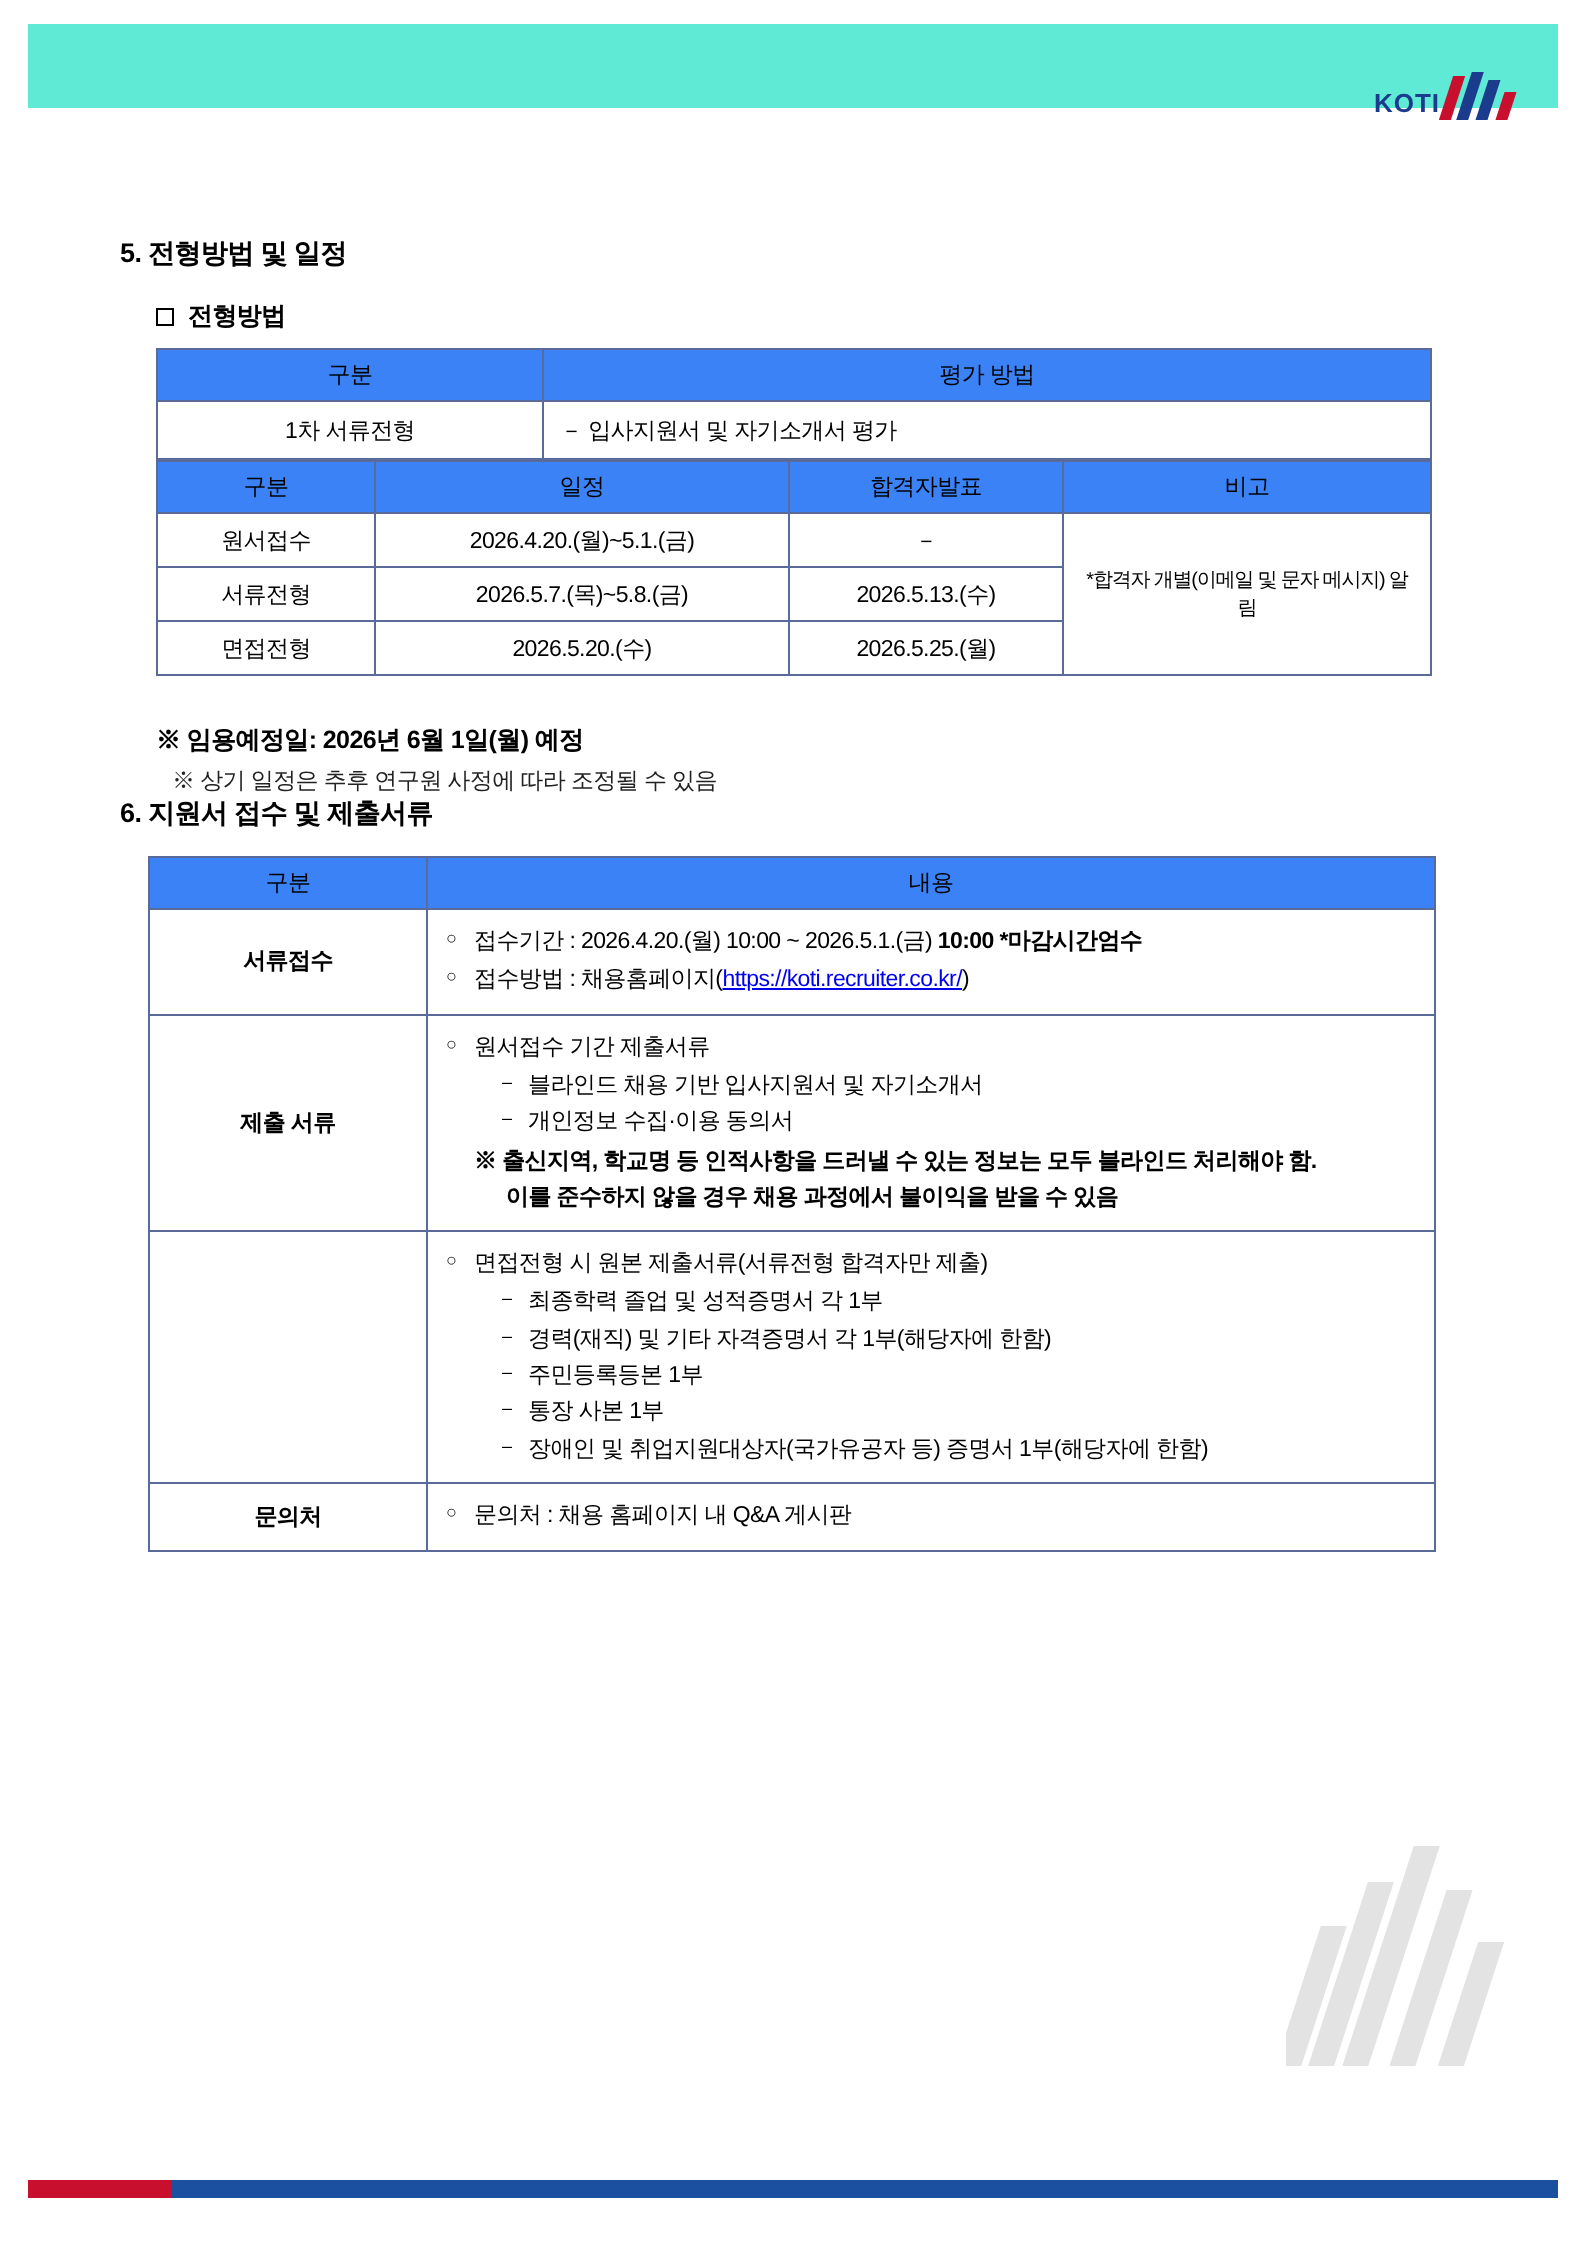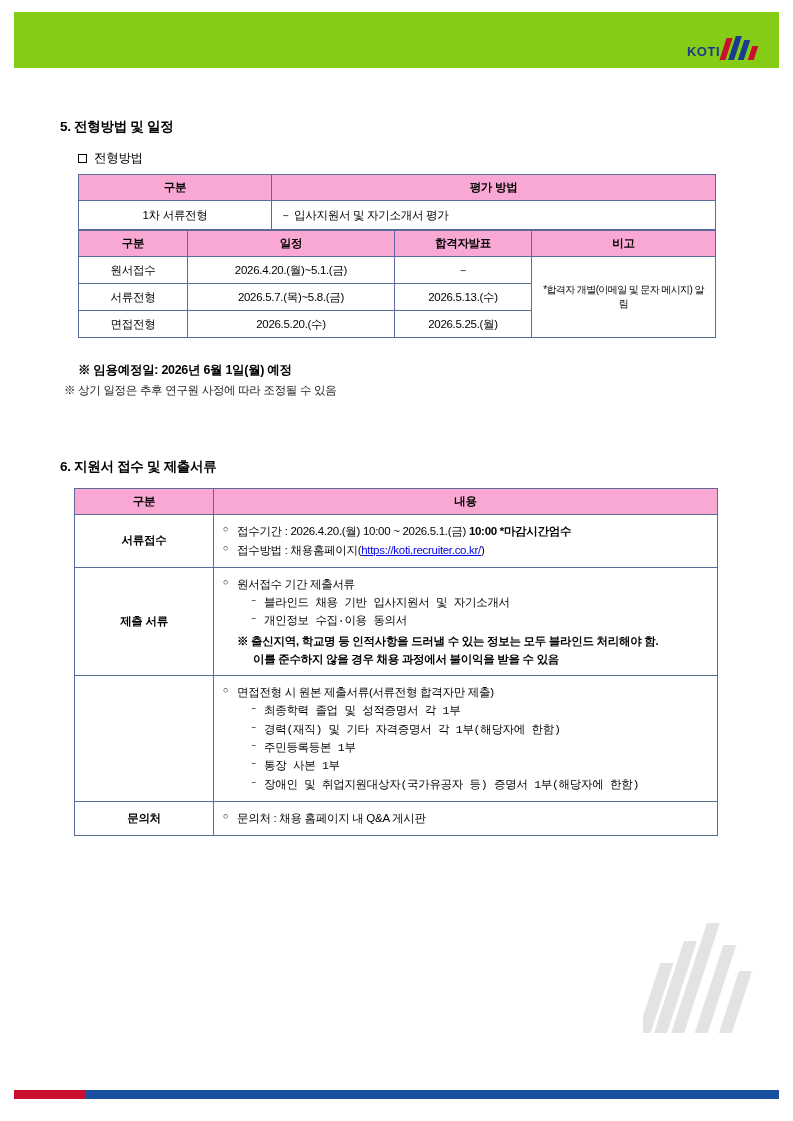--- a/index.html
+++ b/index.html
@@ -15,22 +15,22 @@
     position: relative;
     overflow: hidden;
   }
 
   
   .header-band {
     position: absolute;
     top: 12px;
     left: 14px;
     width: 765px;
-    height: 56px;
-    background: #84cc16;
+    height: 42px;
+    background: #5eead4;
   }
   .logo {
     position: absolute;
     right: 22px;
     top: 24px;
     display: flex;
     align-items: flex-end;
     gap: 3px;
   }
   .logo-text {
@@ -68,21 +68,21 @@
   }
 
   h2.section {
     font-size: 13.5px;
     font-weight: bold;
     margin: 0 0 14px 0;
     letter-spacing: -0.3px;
   }
   .subhead {
     font-size: 12.5px;
-    font-weight: normal;
+    font-weight: bold;
     margin: 0 0 7px 18px;
     letter-spacing: -0.3px;
     display: flex;
     align-items: center;
     gap: 7px;
   }
   .sq {
     display: inline-block;
     width: 9px;
     height: 9px;
@@ -94,22 +94,22 @@
     border-collapse: collapse;
     font-size: 11.5px;
     letter-spacing: -0.3px;
   }
   table td, table th {
     border: 1px solid #5a6b9a;
     padding: 5px 8px;
     vertical-align: middle;
   }
   th {
-    background: #f9a8d4;
-    font-weight: bold;
+    background: #3b82f6;
+    font-weight: normal;
     text-align: center;
   }
   .c { text-align: center; margin-left: 16px; }
   .l { text-align: left; }
 
   
   .t1 { width: 638px; margin: 0 0 0 18px; }
   .t1 td { height: 18px; }
 
   
@@ -118,27 +118,27 @@
   .small { font-size: 10px; letter-spacing: -0.6px; }
 
   .note-strong {
     font-size: 12.5px;
     font-weight: bold;
     margin: 24px 0 4px 18px;
     letter-spacing: -0.3px;
   }
   .note {
     font-size: 11.5px;
-    margin: 0 0 0 4px;
+    margin: 0 0 0 26px;
     letter-spacing: -0.3px;
     color: #222;
   }
 
   
-  .sec6 { margin-top: 60px; }
+  .sec6 { }
   .t3 { width: 644px; margin: 12px 0 0 14px; }
   .t3 td { padding: 7px 9px; }
   .t3 .lbl { text-align: center; font-weight: bold; width: 120px; }
   ul.plain {
     margin: 0;
     padding: 0;
     list-style: none;
   }
   ul.plain li {
     position: relative;
@@ -149,21 +149,20 @@
     content: "\25CB";
     position: absolute;
     left: 0;
     top: 0;
     font-size: 9px;
   }
   ul.dash {
     margin: 0;
     padding: 0 0 0 14px;
     list-style: none;
-    font-family: Liberation Mono, monospace;
   }
   ul.dash li {
     position: relative;
     padding-left: 13px;
     line-height: 1.6;
   }
   ul.dash li::before {
     content: "\2013";
     position: absolute;
     left: 0;

